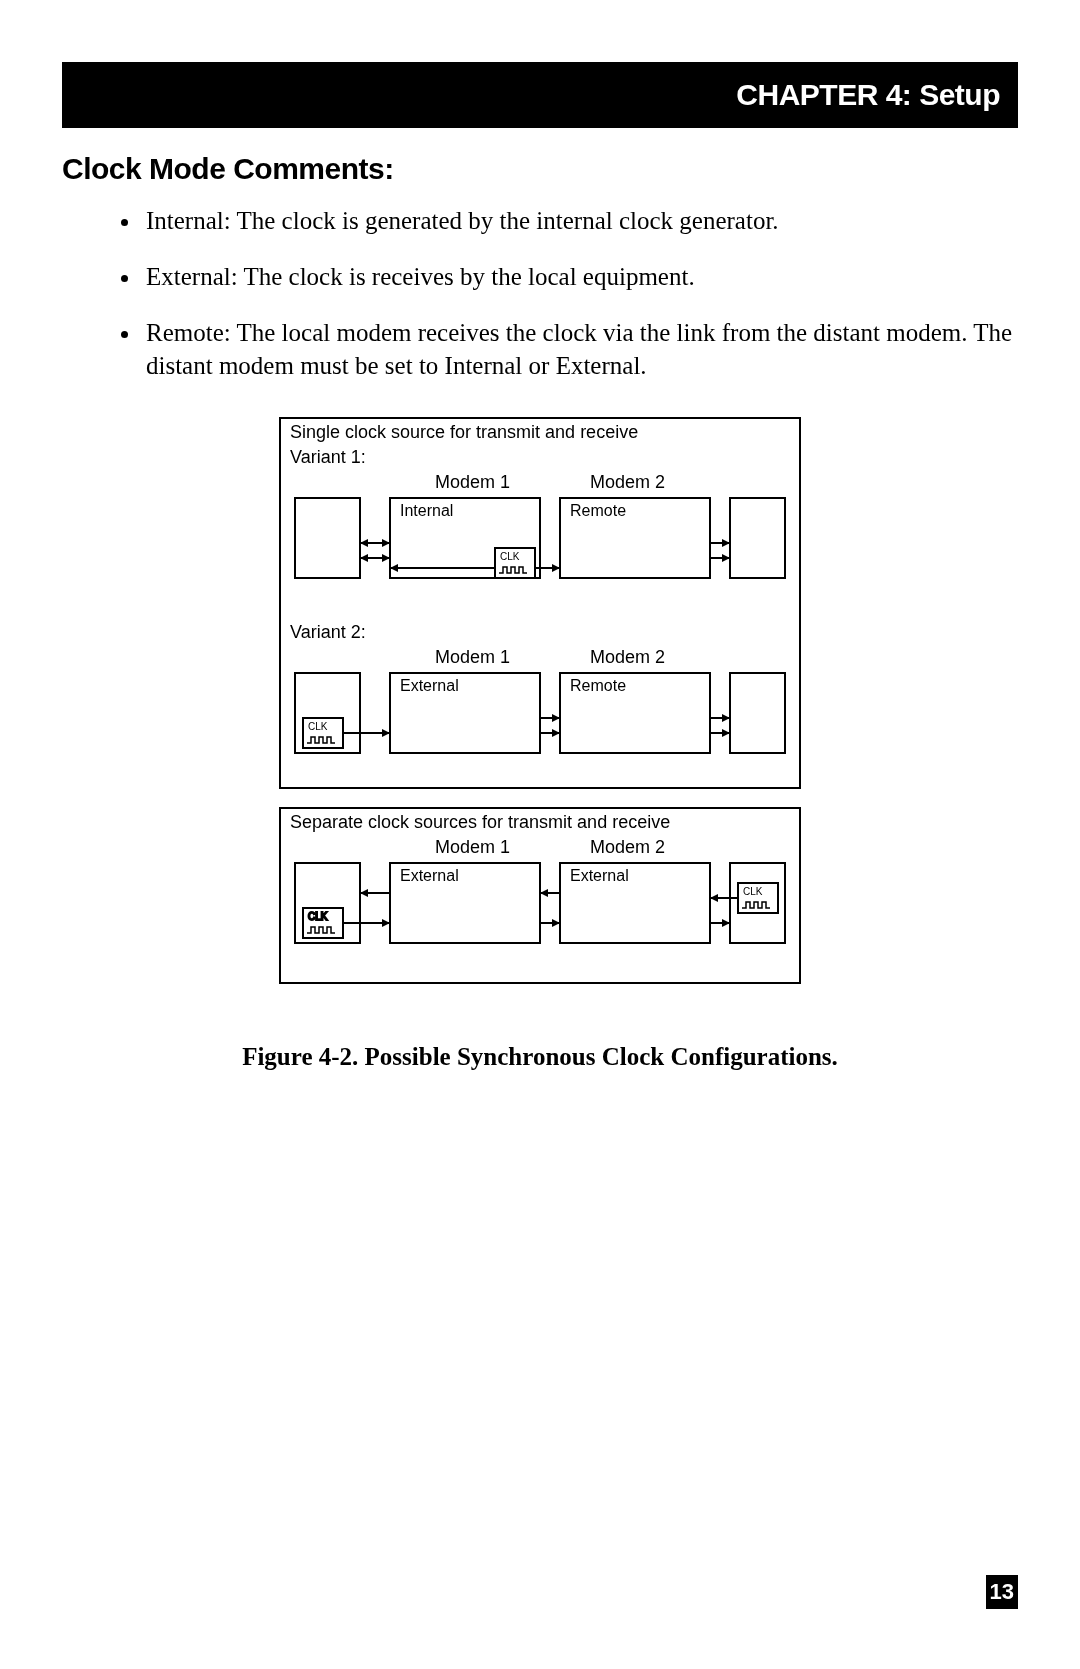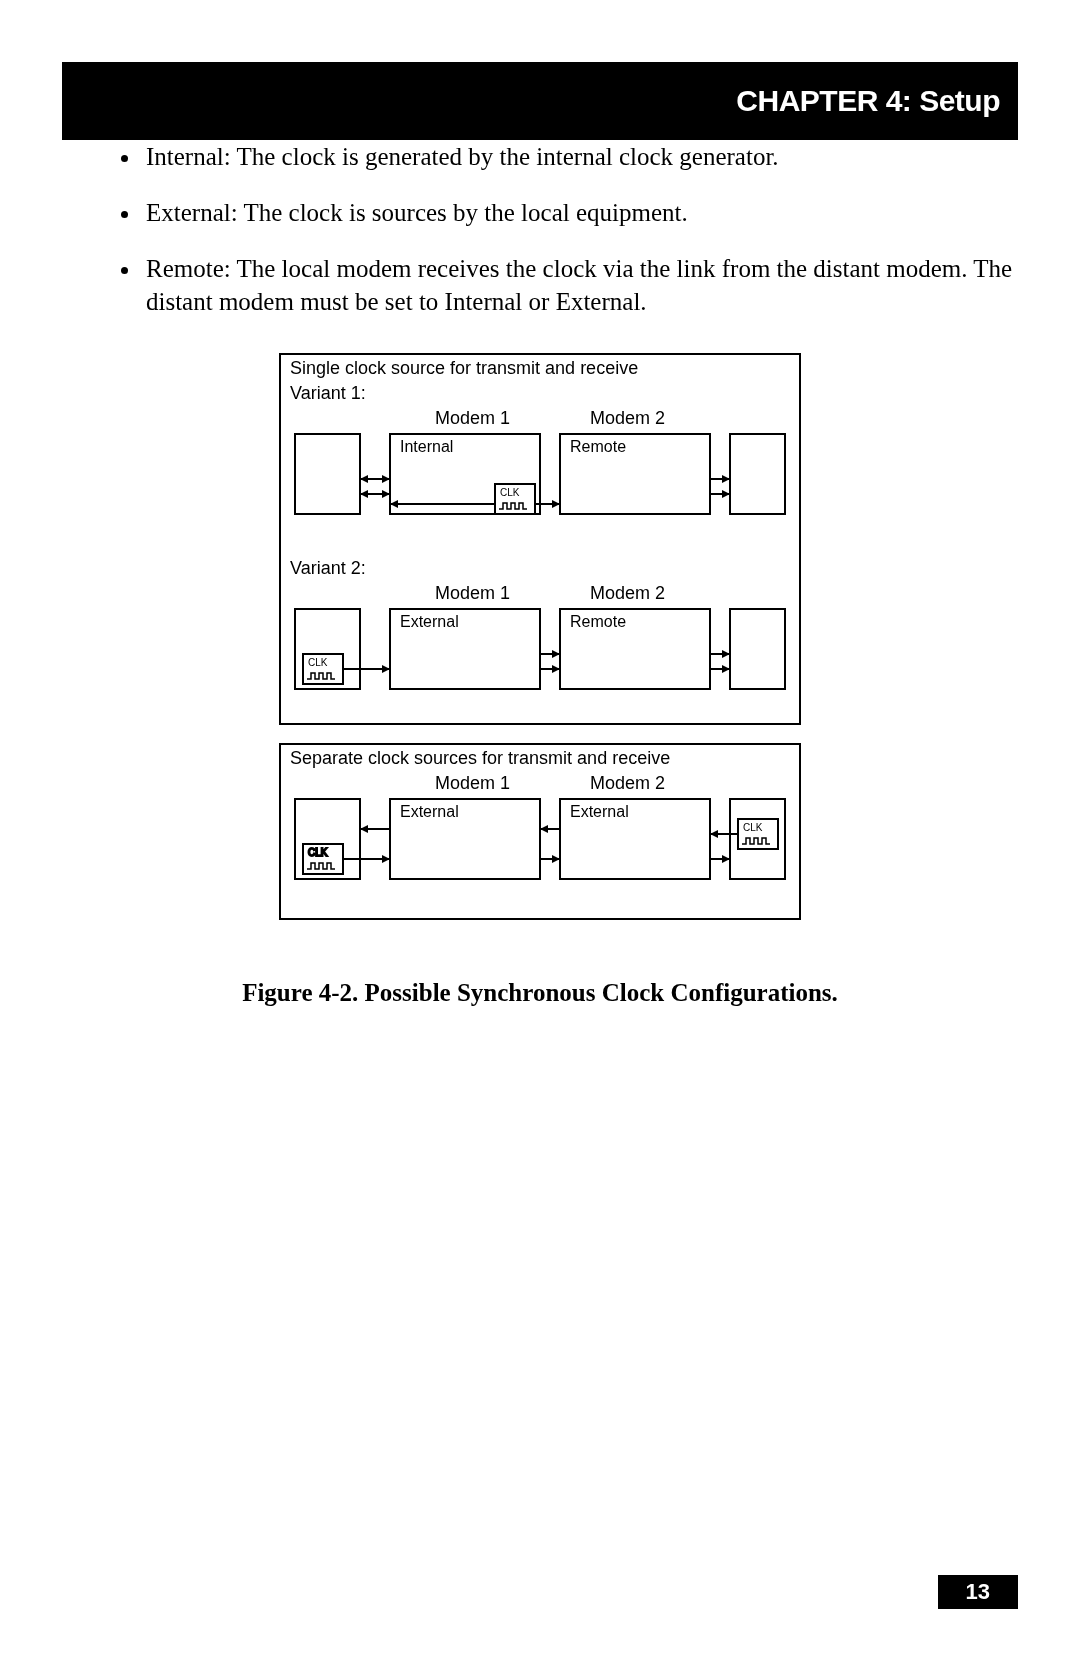--- a/index.html
+++ b/index.html
@@ -17,21 +17,21 @@
     min-height: 1669px;
     position: relative;
   }
   .header-bar {
     background: #000;
     color: #fff;
     height: 54px;
     display: flex;
     align-items: center;
     justify-content: flex-end;
-    padding: 12px 18px;
+    padding: 6px 18px;
     font-family: Arial, Helvetica, sans-serif;
     font-weight: bold;
     font-size: 30px;
     letter-spacing: -0.5px;
   }
   .section-title {
     font-family: Arial, Helvetica, sans-serif;
     font-weight: 800;
     font-size: 30px;
     margin: 24px 0 18px 0;
@@ -63,39 +63,40 @@
   }
   .page-number {
     position: absolute;
     right: 62px;
     bottom: 60px;
     background: #000;
     color: #fff;
     font-family: Arial, Helvetica, sans-serif;
     font-weight: bold;
     font-size: 22px;
-    padding: 4px 28px;
+    padding: 4px 4px;
   }
   svg text {
     font-family: Arial, Helvetica, sans-serif;
   }
 </style>
 </head>
 <body>
 
 <div class="page">
 
   <div class="header-bar">
     <span>CHAPTER 4: Setup</span>
   </div>
 
+  <div class="section-title">Clock Mode Comments:</div>
 
   <ul class="bullets">
     <li>Internal: The clock is generated by the internal clock generator.</li>
-    <li>External: The clock is sources by the local equipment.</li>
+    <li>External: The clock is receives by the local equipment.</li>
     <li>Remote: The local modem receives the clock via the link from the distant modem. The distant modem must be set to Internal or External.</li>
   </ul>
 
   <div class="figure-wrap">
     <svg width="560" height="580" viewBox="0 0 560 580" stroke="#000" fill="none" stroke-width="2">
 
       <rect x="20" y="5" width="520" height="370"></rect>
       <text x="30" y="25" fill="#000" stroke="none" font-size="18">Single clock source for transmit and receive</text>
 
       <text x="30" y="50" fill="#000" stroke="none" font-size="18">Variant 1:</text>

